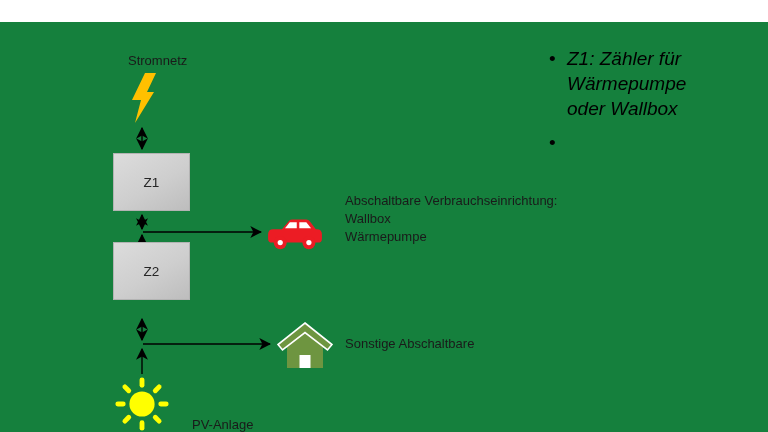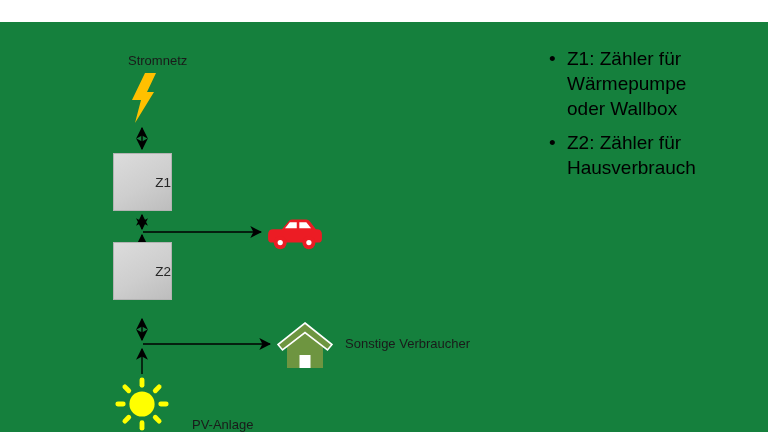--- a/index.html
+++ b/index.html
@@ -4,31 +4,31 @@
 <style>
   html,body{margin:0;padding:0;background:#fff;}
   .slide{
     position:relative;width:768px;height:432px;background:#15803d;
     font-family:"Liberation Sans",sans-serif;color:#000;overflow:hidden;margin-top:22px;
   }
   .abs{position:absolute;}
   .connectors{position:absolute;left:0;top:0;pointer-events:none;}
   .dlabel{font-size:13px;line-height:18px;white-space:nowrap;color:#1a1a1a;}
   .meter{
-    position:absolute;width:59px;height:58px;
+    position:absolute;width:77px;height:58px;
     background:linear-gradient(150deg,#dcdcdc 0%,#cecece 55%,#bdbdbd 100%);
     border:1px solid #b3b3b3;box-sizing:border-box;
-    display:flex;align-items:center;justify-content:flex-end;
+    display:flex;align-items:center;justify-content:center;
   }
   .meter span{font-size:13.5px;color:#262626;}
   .textblock{font-size:13px;line-height:18px;color:#1a1a1a;}
   .bullets{position:absolute;left:549px;top:24px;width:176px;}
   .bullet-item{display:flex;margin-bottom:9px;}
   .bullet-marker{width:18px;flex:0 0 18px;font-size:19px;line-height:25px;}
-  .bullet-text{font-size:19px;line-height:25px;width:150px;}
+  .bullet-text{font-size:19px;line-height:25px;width:150px;font-style:italic;}
 </style>
 </head>
 <body>
 
 <div class="slide">
 
   <svg class="connectors" width="768" height="432" viewBox="0 0 768 432">
     <defs>
       <marker id="ah" viewBox="0 0 10 10" refX="9" refY="5" markerWidth="8.5" markerHeight="8.5" orient="auto-start-reverse">
         <path d="M0,0 L10,5 L0,10 L2.6,5 Z" fill="#000"></path>
@@ -61,28 +61,33 @@
   <svg class="abs" style="left:268px;top:195px;" width="54" height="33" viewBox="0 0 62 38">
     <path d="M6,14 L16,14 L24,4.5 Q25.5,3 28,3 L44,3 Q46.5,3 48,5 L55,14 L56,14 Q62,14 62,20 L62,25 Q62,29.5 57.5,29.5 L4.5,29.5 Q0,29.5 0,25 L0,20 Q0,14 6,14 Z" fill="#EC1C24"></path>
     <polygon points="25,6 33,6 33,13 19.5,13" fill="#FFFFFF"></polygon>
     <polygon points="36,6 44,6 49.5,13 36,13" fill="#FFFFFF"></polygon>
     <circle cx="14" cy="29.5" r="7.5" fill="#EC1C24"></circle>
     <circle cx="14" cy="29.5" r="3" fill="#FFFFFF"></circle>
     <circle cx="47" cy="29.5" r="7.5" fill="#EC1C24"></circle>
     <circle cx="47" cy="29.5" r="3" fill="#FFFFFF"></circle>
   </svg>
 
+  <div class="abs textblock" style="left:345px;top:170px;">
+    <div>Abschaltbare Verbrauchseinrichtung:</div>
+    <div>Wallbox</div>
+    <div>Wärmepumpe</div>
+  </div>
 
   <svg class="abs" style="left:277px;top:300px;" width="56" height="47" viewBox="0 0 56 47">
     <polygon points="10,24 28,10 46,24 46,46 10,46" fill="#6E9540"></polygon>
     <polygon points="28,1 55,22.5 50.5,28 28,10.5 5.5,28 1,22.5" stroke="#ffffff" stroke-width="1.6" fill="#6E9540"></polygon>
     <rect x="22.5" y="33" width="11" height="13" fill="#FFFFFF"></rect>
   </svg>
 
-  <div class="abs dlabel" style="left:345px;top:313px;">Sonstige Verbraucher</div>
+  <div class="abs dlabel" style="left:345px;top:313px;">Sonstige Abschaltbare</div>
 
   <svg class="abs" style="left:114px;top:354px;" width="56" height="56" viewBox="0 0 60 60">
     <g fill="#FFFF00">
       <circle cx="30" cy="30" r="13.5"></circle>
       <rect x="27.4" y="1.5" width="5.2" height="11" rx="2.6"></rect>
       <rect x="27.4" y="1.5" width="5.2" height="11" rx="2.6" transform="rotate(45 30 30)"></rect>
       <rect x="27.4" y="1.5" width="5.2" height="11" rx="2.6" transform="rotate(90 30 30)"></rect>
       <rect x="27.4" y="1.5" width="5.2" height="11" rx="2.6" transform="rotate(135 30 30)"></rect>
       <rect x="27.4" y="1.5" width="5.2" height="11" rx="2.6" transform="rotate(180 30 30)"></rect>
       <rect x="27.4" y="1.5" width="5.2" height="11" rx="2.6" transform="rotate(225 30 30)"></rect>
@@ -93,17 +98,16 @@
 
   <div class="abs dlabel" style="left:192px;top:394px;">PV-Anlage</div>
 
   <div class="bullets">
     <div class="bullet-item">
       <span class="bullet-marker">•</span>
       <span class="bullet-text">Z1: Zähler für Wärmepumpe oder Wallbox</span>
     </div>
     <div class="bullet-item">
       <span class="bullet-marker">•</span>
-      <span class="bullet-text">Z2: Zähler für Hausverbrauch</span>
     </div>
   </div>
 
 </div>
 
 </body></html>

